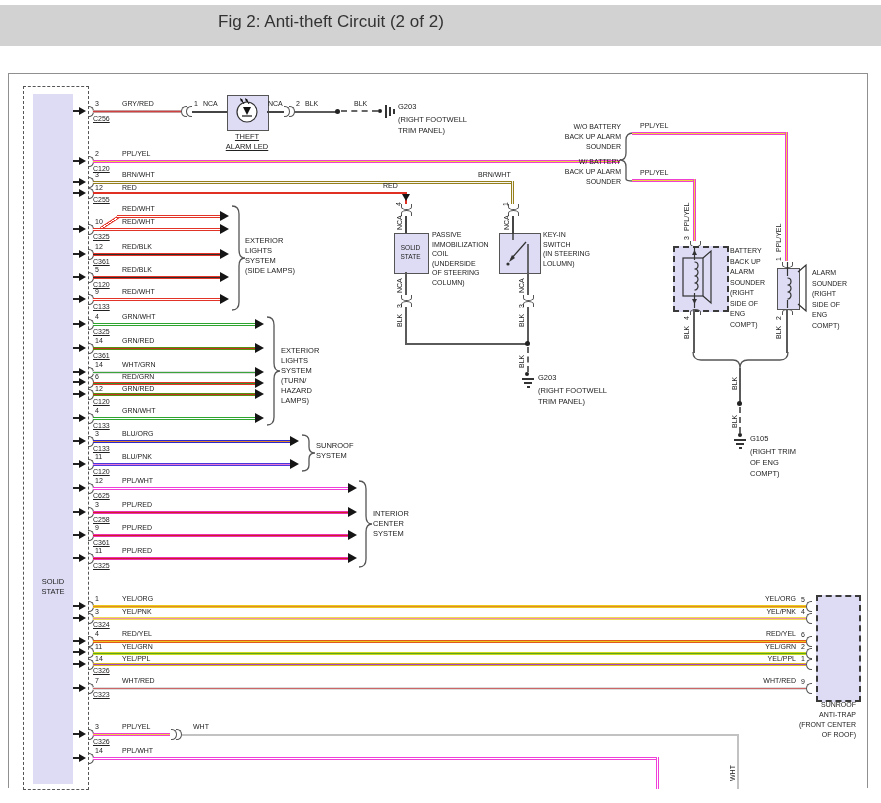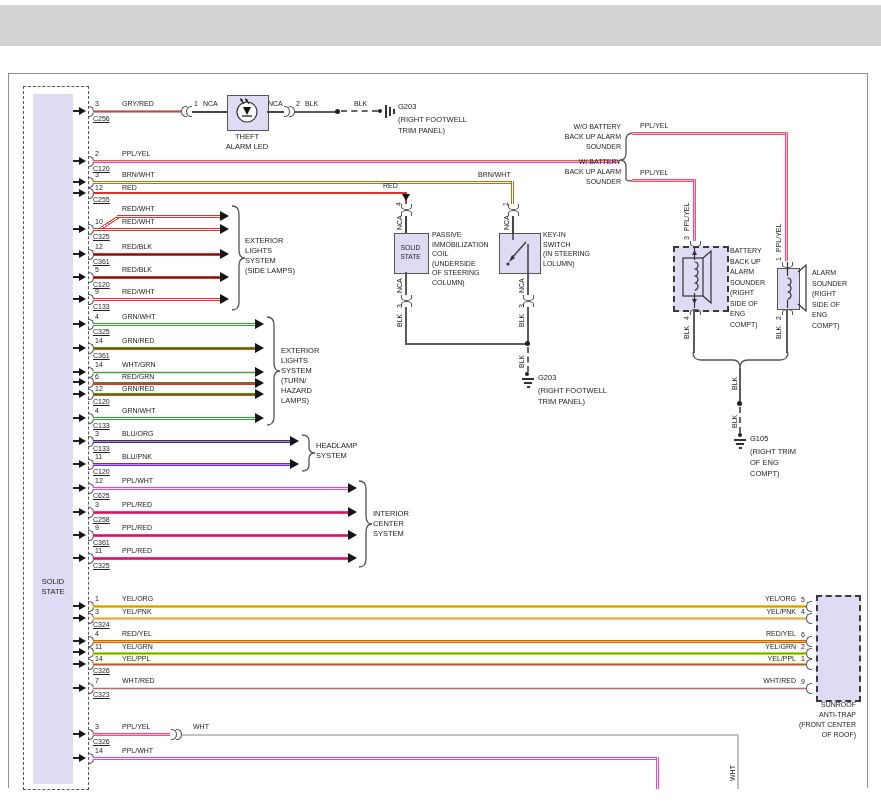--- a/index.html
+++ b/index.html
@@ -63,20 +63,21 @@
   #title{position:absolute;left:218px;top:12px;font-size:17px;color:#333;white-space:nowrap}
   #frame{position:absolute;left:8px;top:73px;width:858px;height:714px;border-left:1px solid #909090;border-top:1px solid #909090;border-right:1px solid #909090}
   #ecu-dash{position:absolute;left:23px;top:86px;width:64px;height:702px;border:1px dashed #555}
   #ecu-box{position:absolute;left:33px;top:94px;width:40px;height:690px;background:#dddcf4}
 </style>
 </head>
 <body>
 
 <div id="stage">
   <div id="titlebar"></div>
+  <div id="title">Fig 2: Anti-theft Circuit (2 of 2)</div>
   <div id="frame"></div>
 
   <div id="ecu-dash"></div>
   <div id="ecu-box"></div>
   <div class="sys" style="left: 33px; top: 577px; width: 40px; text-align: center; white-space: pre-line;">SOLID
 STATE</div>
 
   <div class="wstub" style="left:73px;top:110px"></div>
   <div class="ar" style="left:79px;top:107px"></div>
   <div class="arc aR" style="left:88px;top:106px"></div>
@@ -93,21 +94,21 @@
   <div class="box" style="left:227px;top:95px;width:40px;height:34px"></div>
   <svg class="br" style="left:227px;top:95px" width="40" height="34" viewBox="0 0 40 34">
     <circle cx="20" cy="17" r="10" fill="#ffffff" stroke="#333" stroke-width="1.2"></circle>
     <polygon points="16,12 24,12 20,20" fill="#111"></polygon>
     <line x1="15" y1="21" x2="25" y2="21" stroke="#111" stroke-width="1.2"></line>
     <line x1="17" y1="9" x2="14" y2="4" stroke="#111" stroke-width="1"></line>
       <polygon points="13,3 16,5 14,7" fill="#111"></polygon>
     <line x1="22" y1="9" x2="19" y2="4" stroke="#111" stroke-width="1"></line>
       <polygon points="18,3 21,5 19,7" fill="#111"></polygon>
   </svg>
-  <div class="sys" style="left: 217px; top: 132px; width: 60px; text-align: center; white-space: pre-line;">THEFT
+  <div class="sys" style="left: 217px; top: 132px; width: 60px; text-align: center; white-space: pre-line; text-decoration: underline;">THEFT
 ALARM LED</div>
   <div class="t" style="left:268px;top:100px">NCA</div>
   <div class="arc aR" style="left:284px;top:106px"></div>
   <div class="arc aR" style="left:289px;top:106px"></div>
   <div class="t" style="left:296px;top:100px">2</div>
   <div class="t" style="left:305px;top:100px">BLK</div>
   <div class="ncaw" style="left:267px;top:111px;width:17px"></div>
   <div class="blkw" style="left:294px;top:111px;width:43px"></div>
   <div class="dot" style="left:335px;top:109px"></div>
   <div class="dashh" style="left:341px;top:110px;width:37px"></div>
@@ -270,21 +271,21 @@
   <div class="arc aR" style="left:88px;top:459px"></div>
   <div class="t" style="left:95px;top:453px">11</div>
   <div class="t" style="left:122px;top:453px">BLU/PNK</div>
   <div class="t cn" style="left:93px;top:468px">C120</div>
   <div class="w blupnk" style="left:93px;top:463px;width:197px"></div>
   <div class="arb" style="left:290px;top:459px"></div>
 
   <svg class="br" style="left:302px;top:433px" width="13" height="40" viewBox="0 0 13 40">
     <path d="M0 2 Q7 2 7 8 L7 14 Q7 20 13 20 Q7 20 7 26 L7 32 Q7 38 0 38" fill="none" stroke="#555" stroke-width="1.3"></path>
   </svg>
-  <div class="sys" style="left: 316px; top: 441px; white-space: pre-line;">HEADLAMP
+  <div class="sys" style="left: 316px; top: 441px; white-space: pre-line;">SUNROOF
 SYSTEM</div>
 
   <div class="wstub" style="left:73px;top:487px"></div>
   <div class="ar" style="left:79px;top:484px"></div>
   <div class="arc aR" style="left:88px;top:483px"></div>
   <div class="t" style="left:95px;top:477px">12</div>
   <div class="t" style="left:122px;top:477px">PPL/WHT</div>
   <div class="t cn" style="left:93px;top:492px">C625</div>
   <div class="w pplwht" style="left:93px;top:487px;width:255px"></div>
   <div class="arb" style="left:348px;top:483px"></div>

